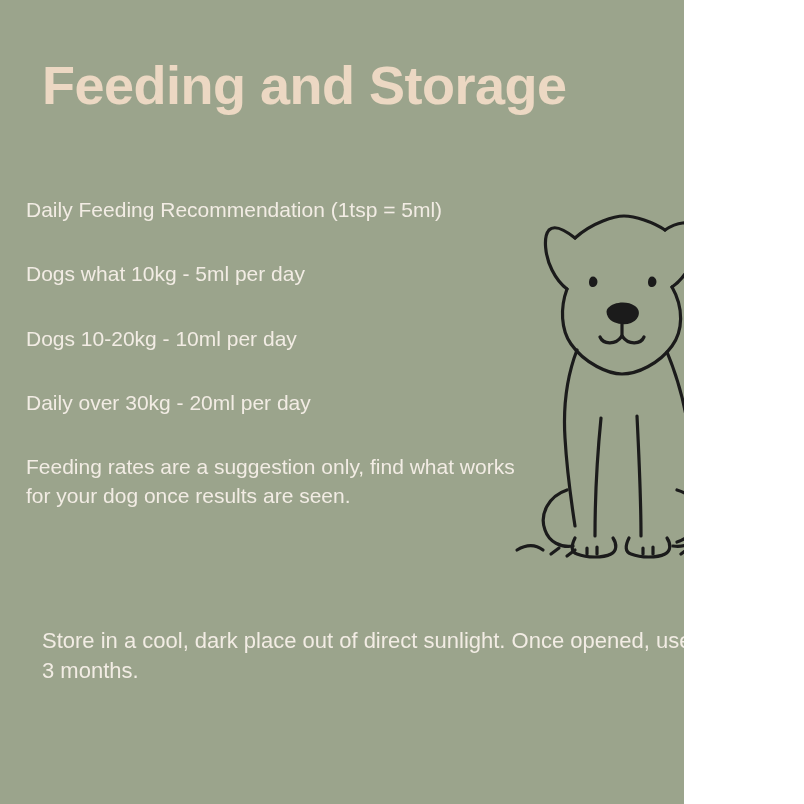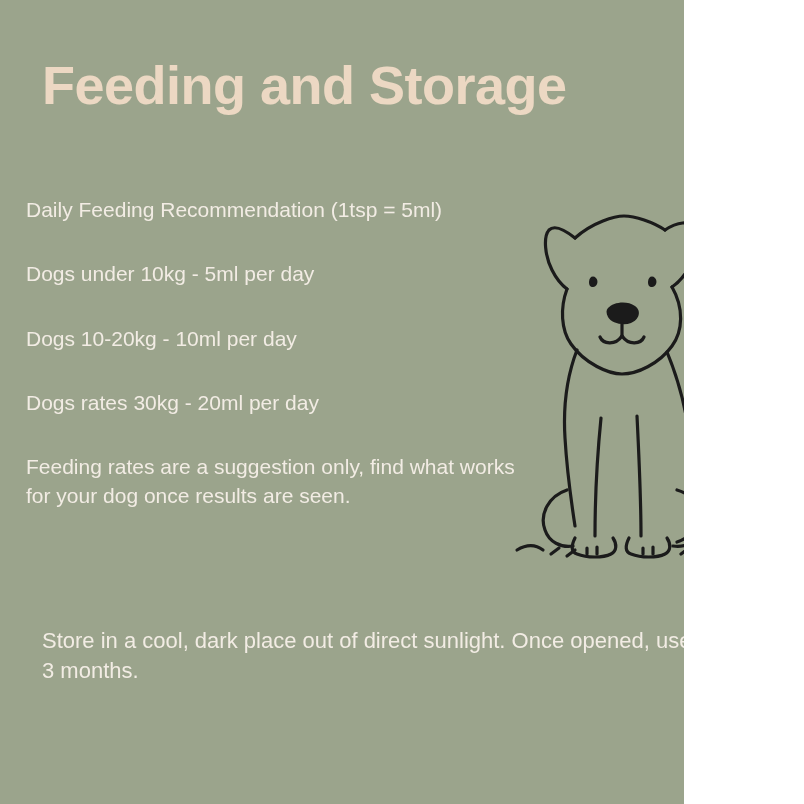--- a/index.html
+++ b/index.html
@@ -70,23 +70,23 @@
 </style>
 </head>
 <body>
 
 <div id="page">
 
   <h1 id="title">Feeding and Storage</h1>
 
   <div id="body-block">
     <p class="line">Daily Feeding Recommendation (1tsp = 5ml)</p>
-    <p class="line">Dogs under 10kg - 5ml per day</p>
+    <p class="line">Dogs what 10kg - 5ml per day</p>
     <p class="line">Dogs 10-20kg - 10ml per day</p>
-    <p class="line">Dogs rates 30kg - 20ml per day</p>
+    <p class="line">Daily over 30kg - 20ml per day</p>
     <p class="line para">Feeding rates are a suggestion only, find what works for your dog once results are seen.</p>
   </div>
 
   <div id="storage-block">
     <p id="storage-text">Store in a cool, dark place out of direct sunlight.  Once opened, use within 3 months.</p>
   </div>
 
   <div id="dog-art">
     <svg viewBox="0 0 275 390" fill="none" stroke="#1b1b1b" stroke-width="3.2" stroke-linecap="round" stroke-linejoin="round">
 

